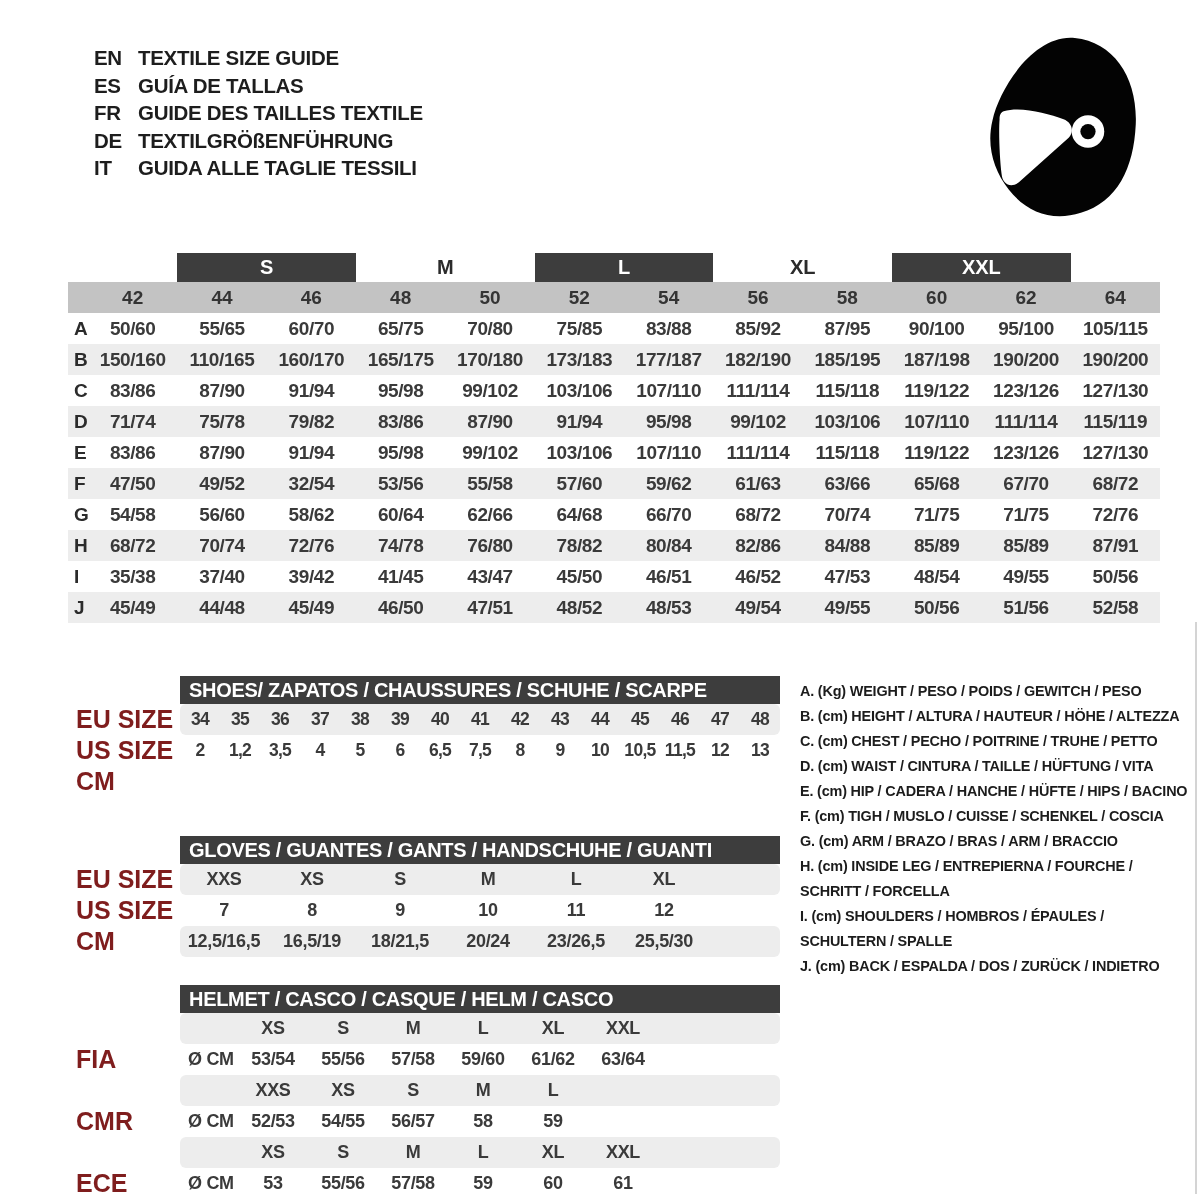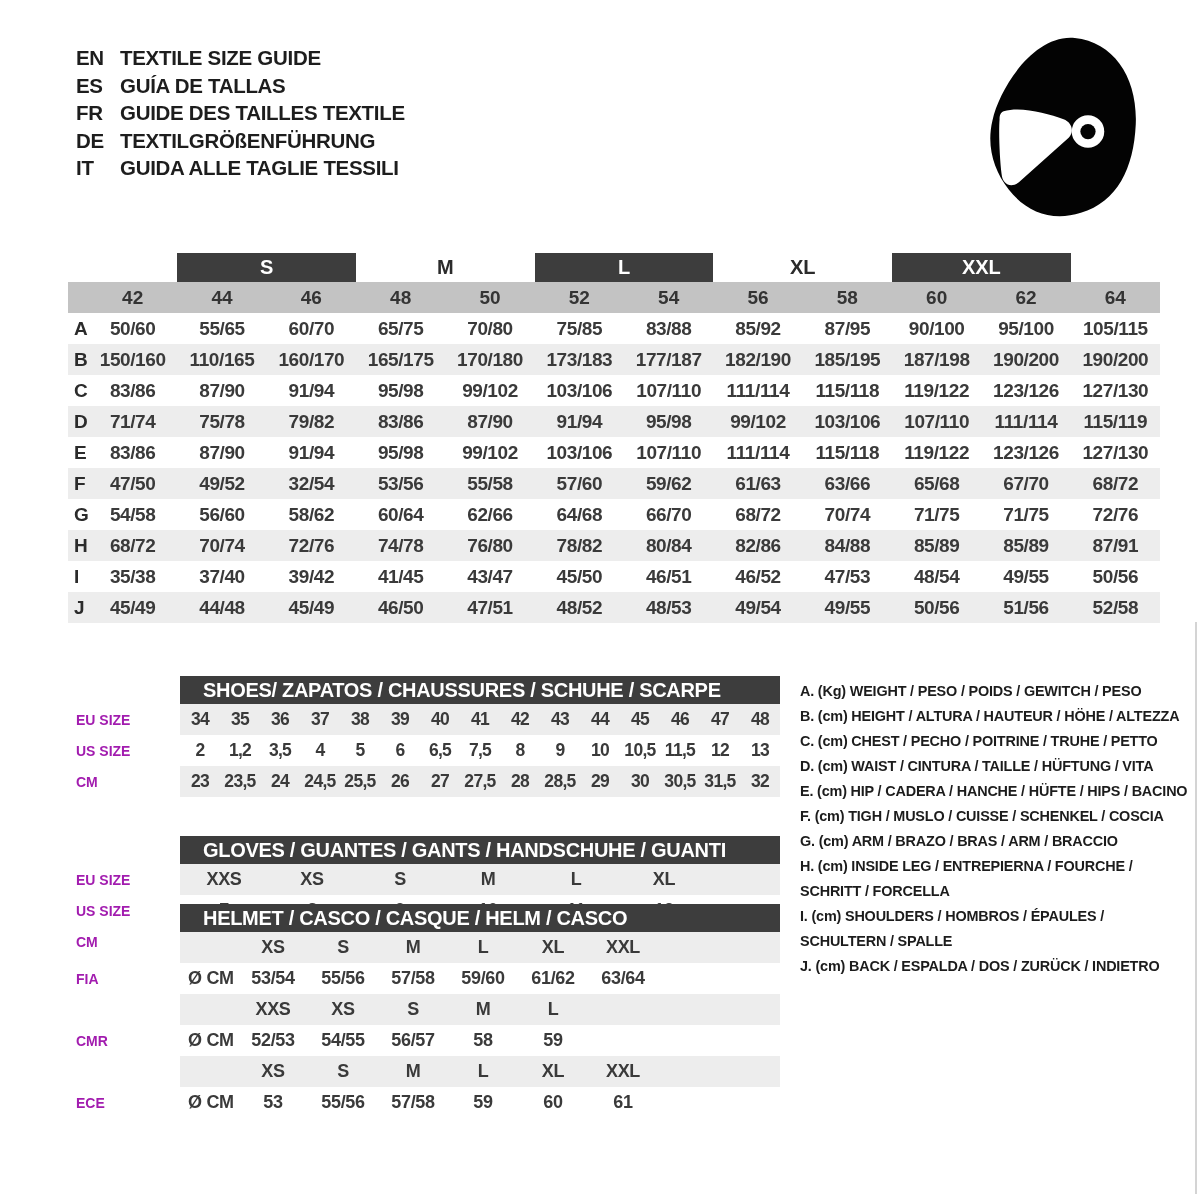--- a/index.html
+++ b/index.html
@@ -5,21 +5,21 @@
   * { margin:0; padding:0; box-sizing:border-box; }
   html,body { background:#ffffff; }
   .page {
     position:relative; width:1200px; height:1200px; margin:0 auto;
     background:#ffffff; overflow:hidden;
     font-family:"Liberation Sans", sans-serif; font-weight:700; color:#303030;
   }
 
   
   .titles {
-    position:absolute; left:76px; top:44px;
+    position:absolute; left:94px; top:44px;
     display:grid; grid-template-columns:44px auto;
     font-size:20.5px; line-height:27.5px; letter-spacing:-0.3px; color:#1d1d1d;
   }
 
   
   .helmet-icon { position:absolute; left:975px; top:34px; width:165px; height:188px; }
 
   
   .apparel { position:absolute; left:68px; top:253px; width:1092px; }
   .grow { display:grid; grid-template-columns:20px repeat(12,1fr); height:29px; }
@@ -29,29 +29,29 @@
   .bcell { display:flex; align-items:center; justify-content:center; font-size:19px; color:#343434; }
   .arow { display:grid; grid-template-columns:20px repeat(12,1fr); height:31px; }
   .arow.alt { background:#ededed; }
   .kcell { display:flex; align-items:center; padding-left:6px; font-size:19px; color:#2b2b2b; }
   .vcell { display:flex; align-items:center; justify-content:center; font-size:19px; letter-spacing:-0.4px; color:#3a3a3a; }
 
   
   .section { position:absolute; left:68px; width:712px; }
   #shoes   { top:676px; }
   #gloves  { top:836px; }
-  #helmets { top:904px; }
+  #helmets { top:985px; }
   .bar {
     margin-left:112px; width:600px; height:28px; background:#3d3d3d; color:#ffffff;
-    display:flex; align-items:center; padding-left:23px; font-size:20px; letter-spacing:-0.3px;
+    display:flex; align-items:center; padding-left:9px; font-size:20px; letter-spacing:-0.3px;
   }
   .srow { display:grid; grid-template-columns:112px 600px; height:31px; }
-  .rlabel { display:flex; align-items:center; padding-left:8px; font-size:14px; color:#a21caf; }
+  .rlabel { display:flex; align-items:center; padding-left:8px; font-size:25px; color:#7f1d1d; }
   .cells { display:grid; align-items:center; }
-  .srow.alt .cells { background:#ededed; }
+  .srow.alt .cells { background:#ededed;border-radius:6px; }
   .cell { display:flex; align-items:center; justify-content:center; font-size:18px; color:#3a3a3a; letter-spacing:-0.3px; height:100%; }
   #shoes  .cells { grid-template-columns:repeat(15,40px); }
   #shoes  .cell  { font-size:17.5px; letter-spacing:-0.7px; }
   #gloves .cells { grid-template-columns:repeat(6,88px); }
   #helmets .cells { grid-template-columns:58px repeat(6,70px); }
   .unit-cell { justify-content:flex-start; padding-left:8px;text-align:right; }
 
   
   .legend {
     position:absolute; left:800px; top:678px; width:424px;
@@ -300,37 +300,20 @@
           <div class="cell">9</div>
           <div class="cell">10</div>
           <div class="cell">10,5</div>
           <div class="cell">11,5</div>
           <div class="cell">12</div>
           <div class="cell">13</div>
         </div>
       </div>
       <div class="srow alt">
         <div class="rlabel">CM</div>
-        <div class="cells">
-          <div class="cell">23</div>
-          <div class="cell">23,5</div>
-          <div class="cell">24</div>
-          <div class="cell">24,5</div>
-          <div class="cell">25,5</div>
-          <div class="cell">26</div>
-          <div class="cell">27</div>
-          <div class="cell">27,5</div>
-          <div class="cell">28</div>
-          <div class="cell">28,5</div>
-          <div class="cell">29</div>
-          <div class="cell">30</div>
-          <div class="cell">30,5</div>
-          <div class="cell">31,5</div>
-          <div class="cell">32</div>
-        </div>
       </div>
     </div>
   <div class="section" id="gloves">
       <div class="bar">GLOVES / GUANTES / GANTS / HANDSCHUHE / GUANTI</div>
       <div class="srow alt">
         <div class="rlabel">EU SIZE</div>
         <div class="cells">
           <div class="cell">XXS</div>
           <div class="cell">XS</div>
           <div class="cell">S</div>

